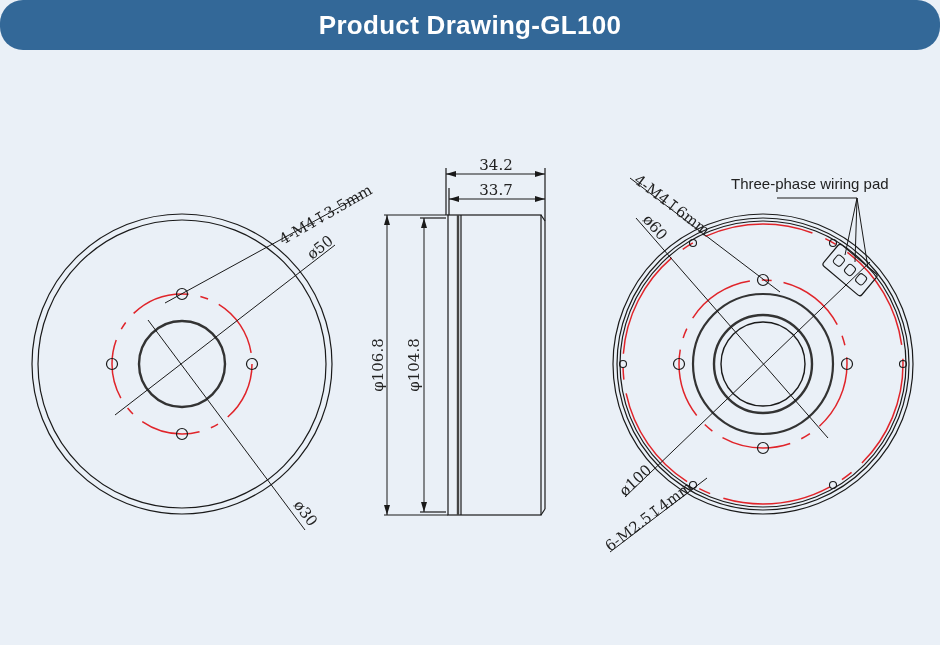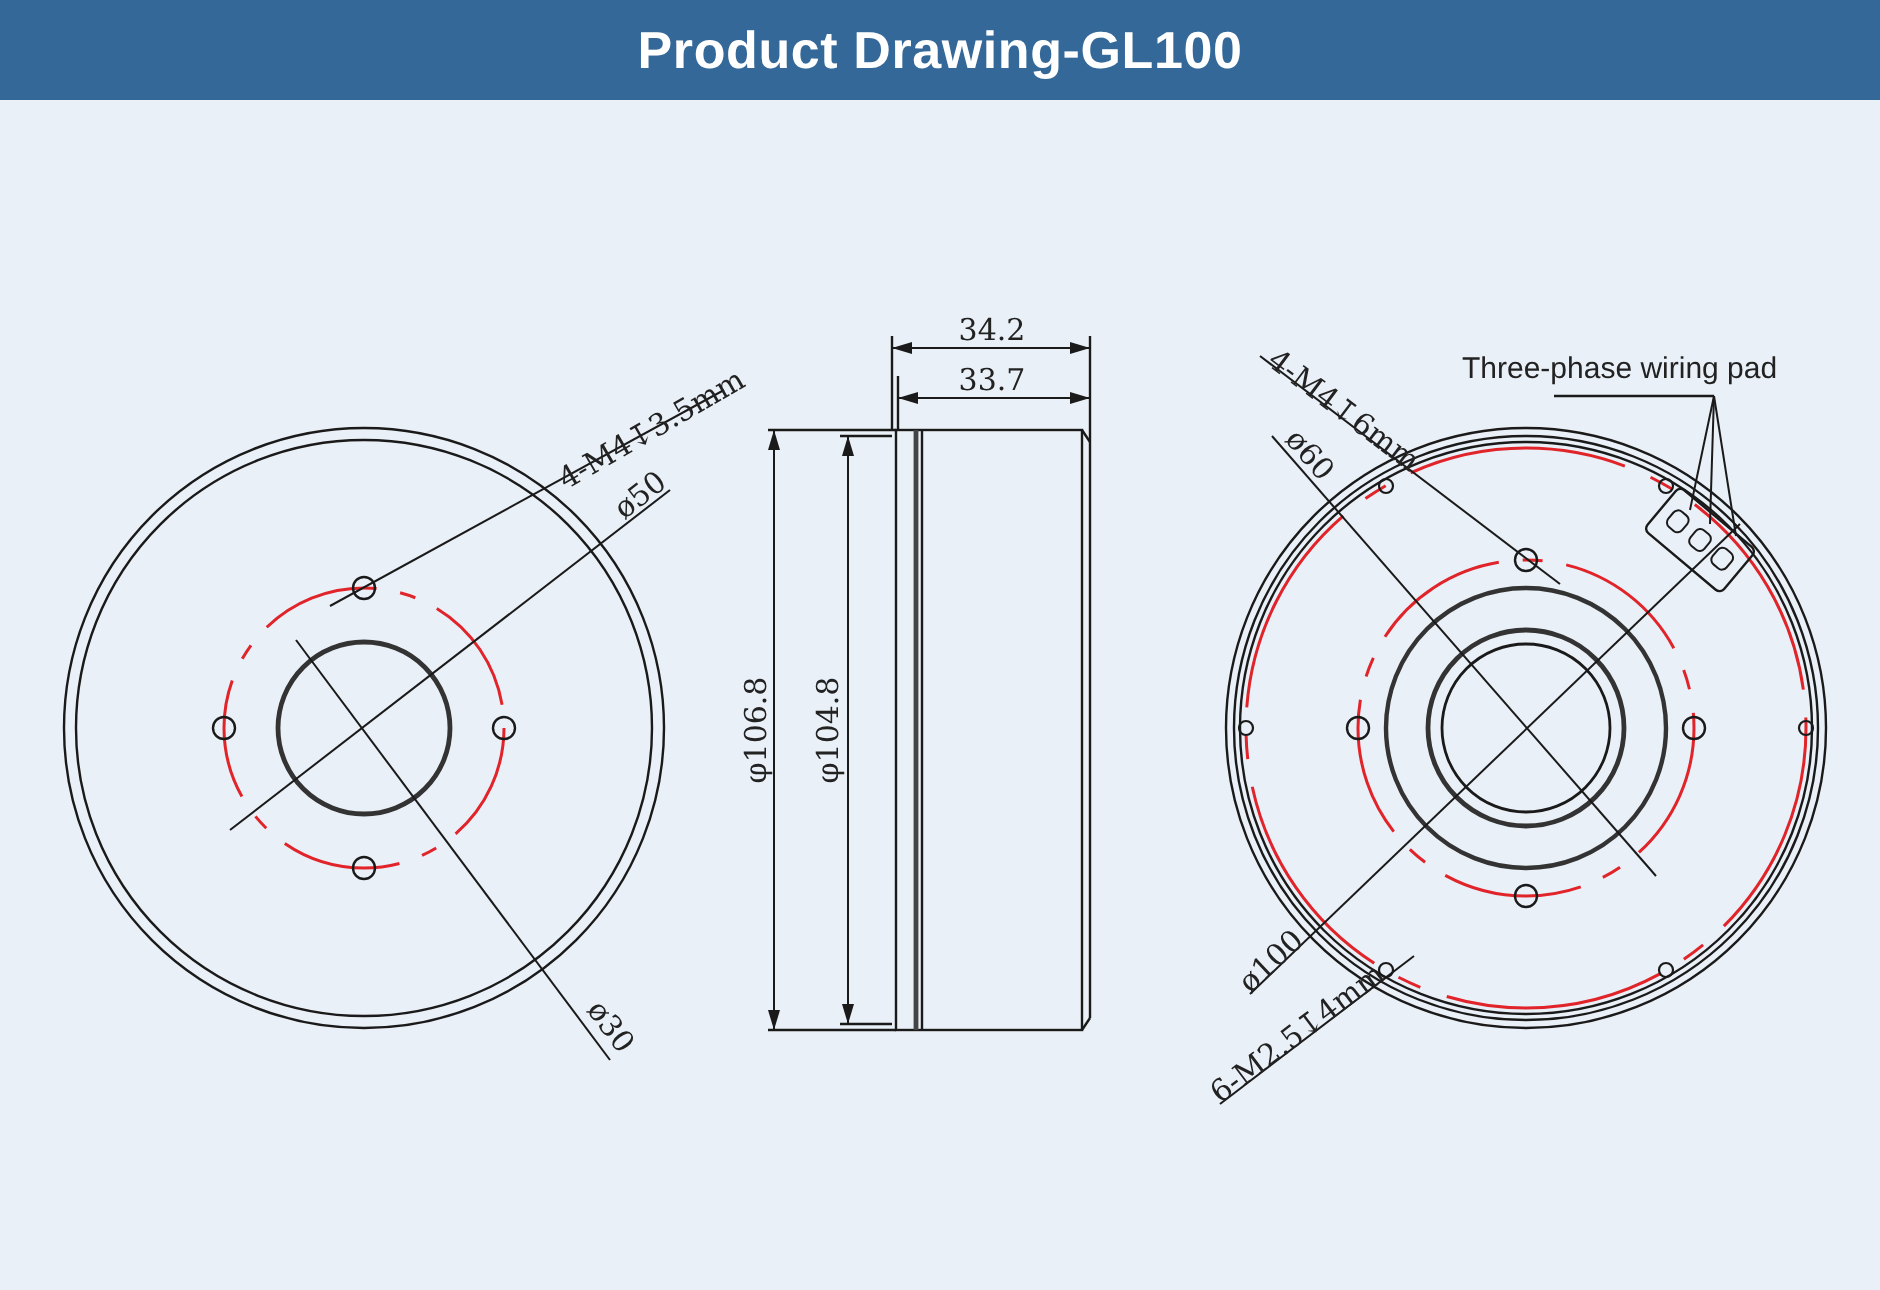--- a/index.html
+++ b/index.html
@@ -1,17 +1,17 @@
 <!DOCTYPE html>
 <html><head>
 <meta charset="utf-8">
 <style>
   html, body { margin:0; padding:0; }
   body { width:940px; height:645px; background:#eaf0f7; overflow:hidden; position:relative; font-family:"DejaVu Sans", sans-serif; }
-  .header { position:absolute; left:0; top:0; width:940px; height:50px; background:#336898; display:flex; align-items:center; justify-content:center; }
+  .header { position:absolute; left:0; top:0; width:940px; height:50px; background:#336898; display:flex; align-items:center; justify-content:center;border-radius:23px; }
   .header h1 { margin:0; color:#ffffff; font-family:"Liberation Sans", sans-serif; font-weight:bold; font-size:26px; letter-spacing:0.3px; }
   svg.drawing { position:absolute; left:0; top:50px; }
   .dimtxt { font-family:"DejaVu Serif", serif; font-size:15px; fill:#222; }
   .lbl { font-family:"Liberation Sans", sans-serif; font-size:15px; fill:#222; }
 </style>
 </head>
 <body>
 
 <div class="header">
   <h1>Product Drawing-GL100</h1>

